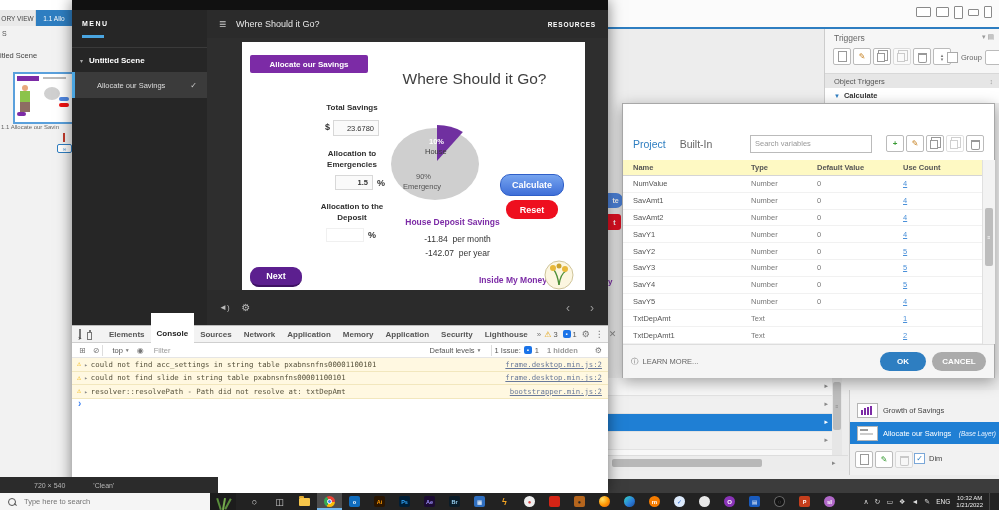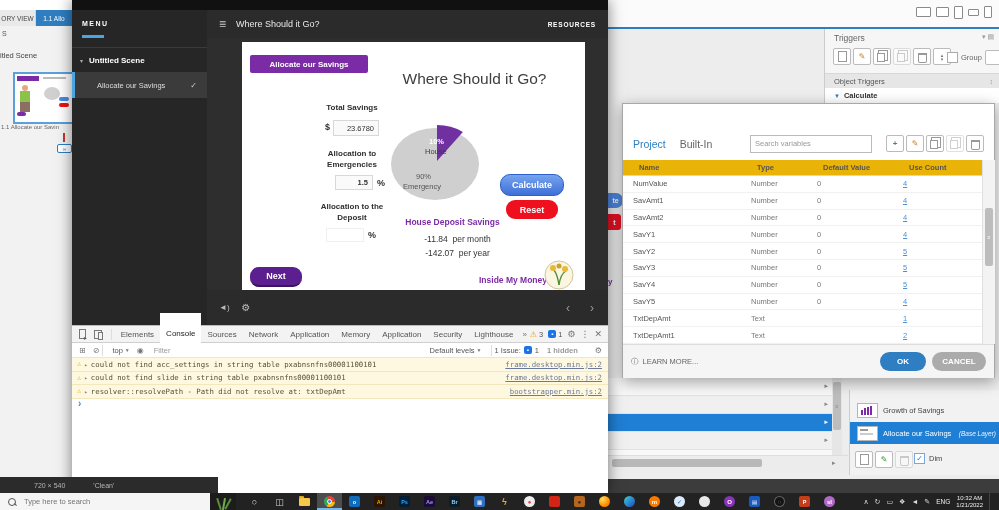--- a/index.html
+++ b/index.html
@@ -76,22 +76,22 @@
   #var-dialog{left:622px;top:103px;width:373px;height:275px;background:#fff;border:1px solid #a8a8a8;
     box-shadow:0 4px 14px rgba(0,0,0,.35);box-sizing:border-box;}
   .vd-title{left:0;top:0;width:100%;height:23px;background:#f0f0f0;border-bottom:1px solid #ddd;
     font-size:9px;color:#444;display:flex;align-items:center;padding-left:12px;box-sizing:border-box;}
   .vd-tabs{left:0;top:23px;width:100%;height:33px;display:flex;align-items:center;padding:0 10px;box-sizing:border-box;gap:14px;}
   .vd-tab{font-size:10.5px;}
   .vd-tab.on{color:#2e7ec1;}
   .vd-tab.off{color:#666;}
   .vd-search{margin-left:auto;width:112px;height:16px;border:1px solid #bbb;font-size:7.5px;color:#444;padding:0 4px;}
   .vd-search::placeholder{color:#999;}
-  .vd-head{left:0;top:56px;width:359px;height:16px;background:#eab308;border-bottom:1px solid #d5d5d5;
-    display:grid;grid-template-columns:118px 66px 86px auto;align-items:center;padding-left:16px;box-sizing:border-box;
+  .vd-head{left:0;top:56px;width:359px;height:16px;background:#fef9c3;border-bottom:1px solid #d5d5d5;
+    display:grid;grid-template-columns:118px 66px 86px auto;align-items:center;padding-left:10px;box-sizing:border-box;
     font-size:7.5px;color:#555;font-weight:bold;}
   #var-rows{left:0;top:72px;width:359px;height:168px;overflow:hidden;}
   .vrow{display:grid;grid-template-columns:118px 66px 86px auto;align-items:center;height:16.8px;
     padding-left:10px;box-sizing:border-box;border-bottom:1px solid #f1f1f1;font-size:7.5px;}
   .vrow .c-name{color:#555;}
   .vrow .c-type,.vrow .c-def{color:#777;}
   .vrow .c-use a{color:#4a90d9;text-decoration:underline;cursor:pointer;}
   .vd-scroll{left:359px;top:56px;width:12px;height:184px;background:#f3f3f3;border-left:1px solid #e0e0e0;}
   .vd-sthumb{left:2px;top:48px;width:8px;height:58px;background:#bdbdbd;border-radius:2px;color:#fff;font-size:5px;line-height:58px;text-align:center;}
   .vd-footer{left:0;top:240px;width:371px;height:34px;background:#f5f5f5;border-top:1px solid #ddd;
@@ -152,21 +152,21 @@
   
   #devtools{left:0;top:325px;width:536px;height:168px;background:#fff;border-top:1px solid #bbb;box-sizing:border-box;}
   .dt-tabbar{left:0;top:0;width:536px;height:17px;background:#f3f3f3;border-bottom:1px solid #cfcfcf;
     display:flex;align-items:center;box-sizing:border-box;}
   .mi{display:inline-block;position:relative;}
   .mi-inspect{width:8px;height:8px;border:1px solid #777;margin-left:7px;}
   .mi-inspect::after{content:"➤";position:absolute;right:-2px;bottom:-3px;font-size:5px;color:#555;}
   .mi-devices{width:9px;height:7px;border:1px solid #777;margin:0 6px 0 8px;}
   .mi-devices::after{content:"";position:absolute;right:-2px;top:1px;width:3px;height:6px;border:1px solid #777;background:#f3f3f3;}
   .dt-sep{width:1px;height:11px;background:#ddd;margin:0 3px;}
-  .dt-tab{padding:12px 6px;font-size:8px;color:#555;height:16px;display:flex;align-items:center;cursor:pointer;}
+  .dt-tab{padding:12px 6px;font-size:8px;color:#555;height:16px;display:flex;align-items:center;cursor:pointer;font-weight:bold;}
   .dt-tab.on{color:#222;border-bottom:2px solid #1a73e8;background:#fff;}
   .dt-more{font-size:8px;color:#777;padding:0 3px;}
   .dt-right{margin-left:auto;display:flex;align-items:center;gap:5px;padding-right:6px;}
   .warnchip{display:flex;align-items:center;gap:2px;font-size:7.5px;color:#555;}
   .warn-ic{color:#e5a000;font-size:8px;}
   .bluechip{display:flex;align-items:center;gap:2px;font-size:7.5px;color:#555;}
   .blue-ic{width:8px;height:8px;background:#1a73e8;border-radius:2px;color:#fff;font-size:6px;line-height:8px;text-align:center;}
   .dt-gear,.dt-kebab,.dt-close{color:#757575;font-size:9px;cursor:pointer;}
   .dt-toolbar{left:0;top:17px;width:536px;height:15px;background:#fff;border-bottom:1px solid #e5e5e5;
     display:flex;align-items:center;box-sizing:border-box;font-size:7.5px;color:#555;}

